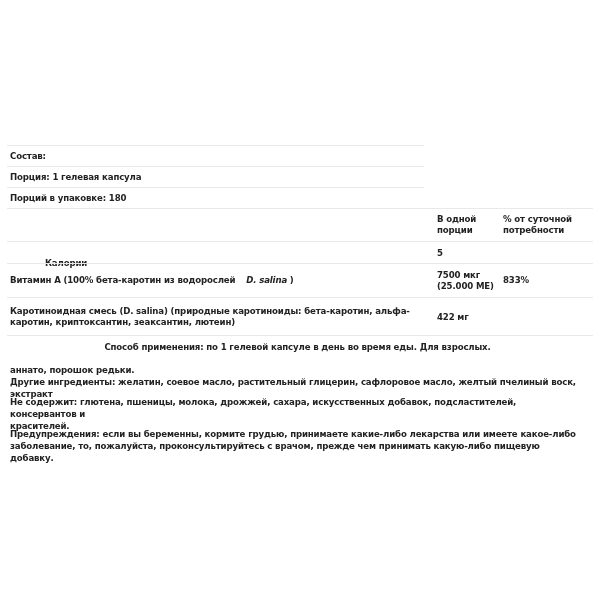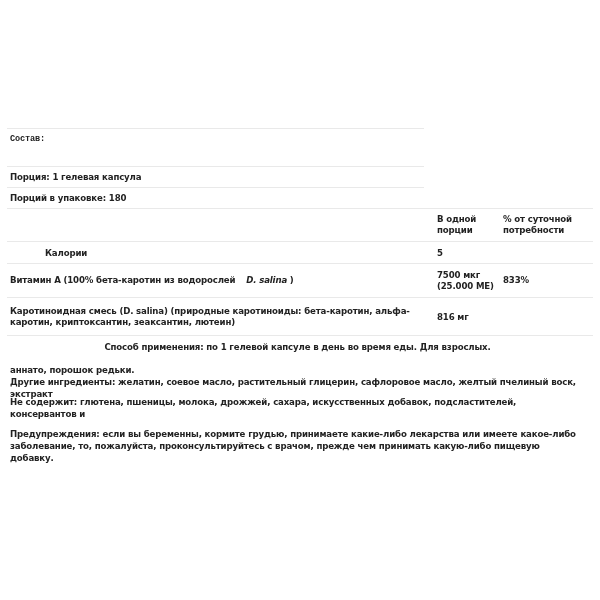--- a/index.html
+++ b/index.html
@@ -17,21 +17,21 @@
     .c2 { left: 430px; }
     .c3 { left: 496px; }
     .para { position: absolute; left: 10px; width: 575px; line-height: 12px; }
     i { font-style: italic; margin-left: 8px; }
   </style>
 </head>
 <body>
 
 <div>
 
-  <div class="row" style="top:128px;width:417px;height:21px;font-family:Liberation Mono, monospace;">
+  <div class="row" style="top:145px;width:417px;height:21px;">
     <span class="cell c1" style="top:5px;">Состав:</span>
   </div>
   <div class="row" style="top:166px;width:417px;height:21px;">
     <span class="cell c1" style="top:5px;">Порция: 1 гелевая капсула</span>
   </div>
   <div class="row" style="top:187px;width:417px;height:21px;">
     <span class="cell c1" style="top:5px;">Порций в упаковке: 180</span>
   </div>
 
   <div class="row" style="top:208px;width:586px;height:33px;">
@@ -39,53 +39,54 @@
       <div>В одной</div>
       <div>порции</div>
     </div>
     <div class="cell c3" style="top:5px;">
       <div>% от суточной</div>
       <div>потребности</div>
     </div>
   </div>
 
   <div class="row" style="top:241px;width:586px;height:22px;">
-    <span class="cell c1" style="top:6px;padding-left:35px;">Калории</span>
+    <span class="cell c1" style="top:16px;padding-left:35px;">Калории</span>
     <span class="cell c2" style="top:6px;">5</span>
   </div>
 
   <div class="row" style="top:263px;width:586px;height:34px;">
     <span class="cell c1" style="top:11px;"><span>Витамин А (100% бета-каротин из водорослей </span><i>D. salina</i><span> )</span></span>
     <div class="cell c2" style="top:6px;">
       <div>7500 мкг</div>
       <div>(25.000 МЕ)</div>
     </div>
     <span class="cell c3" style="top:11px;">833%</span>
   </div>
 
   <div class="row" style="top:297px;width:586px;height:38px;">
     <div class="cell c1" style="top:8px;">
       <div>Каротиноидная смесь (D. salina) (природные каротиноиды: бета-каротин,  альфа-</div>
       <div>каротин, криптоксантин, зеаксантин, лютеин)</div>
     </div>
-    <span class="cell c2" style="top:14px;">816 мг</span>
+    <span class="cell c2" style="top:14px;">422 мг</span>
   </div>
   <div class="row" style="top:335px;width:586px;height:1px;"></div>
 
   <div class="para" style="top:341px;text-align:center;">
     <div>Способ применения:  по 1 гелевой капсуле в день во время еды. Для взрослых.</div>
   </div>
 
   <div class="para" style="top:364px;">
     <div>аннато, порошок редьки.</div>
     <div>Другие ингредиенты: желатин, соевое масло, растительный глицерин, сафлоровое масло, желтый пчелиный воск, экстракт</div>
   </div>
 
   <div class="para" style="top:396px;">
     <div>Не содержит: глютена, пшеницы, молока, дрожжей, сахара, искусственных добавок, подсластителей, консервантов и</div>
+    <div>красителей.</div>
   </div>
 
   <div class="para" style="top:428px;">
     <div>Предупреждения: если вы беременны, кормите грудью, принимаете какие-либо лекарства или имеете какое-либо</div>
     <div>заболевание, то, пожалуйста, проконсультируйтесь с врачом, прежде чем принимать какую-либо пищевую добавку.</div>
   </div>
 
 </div>
 
 </body></html>

